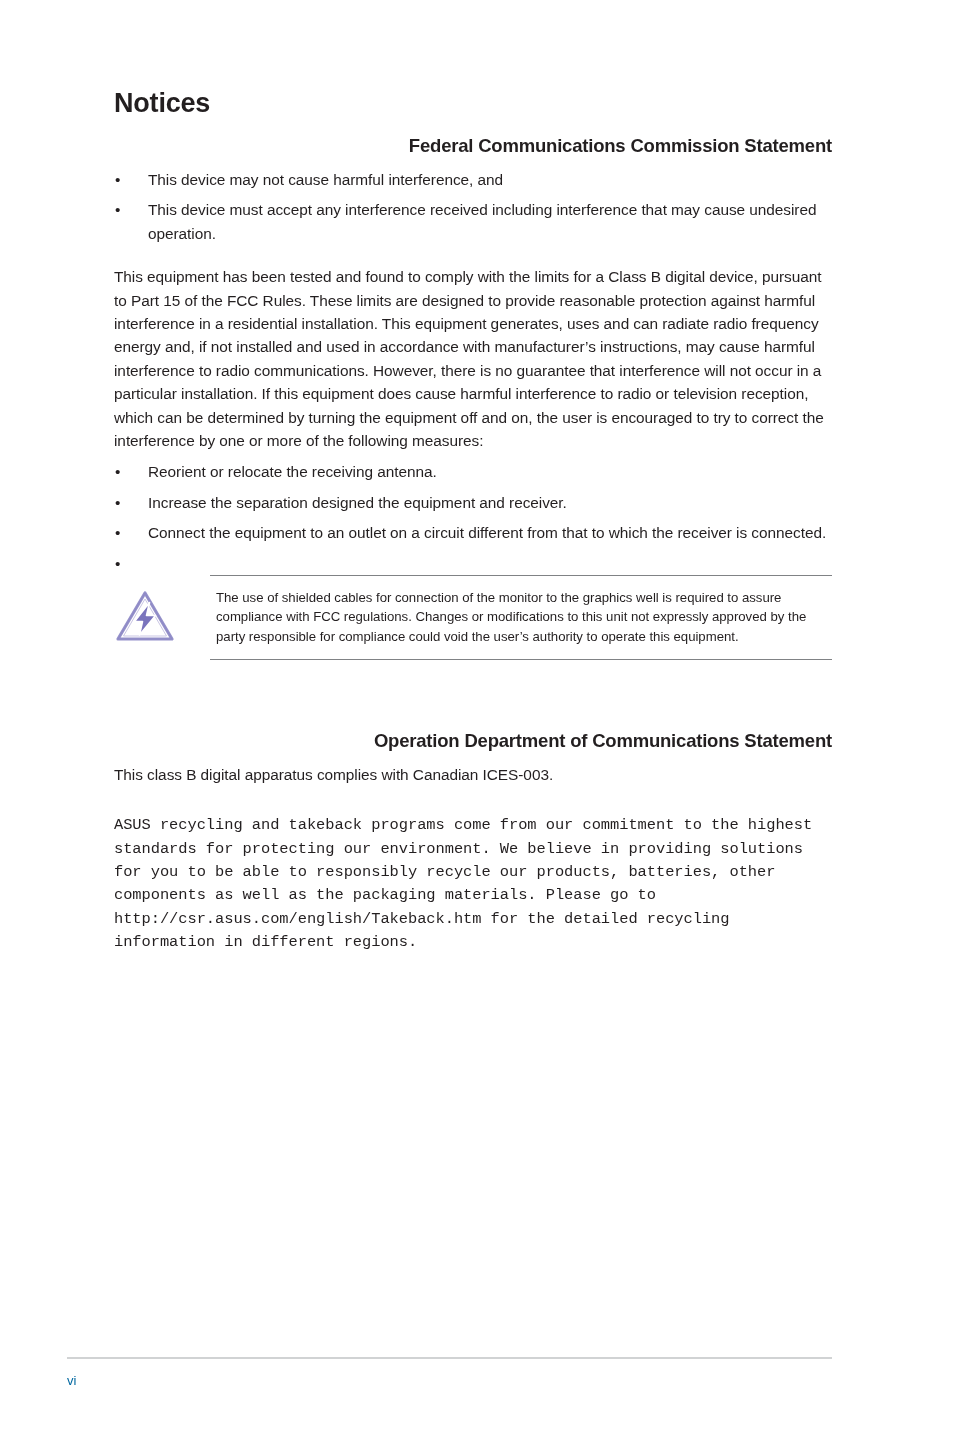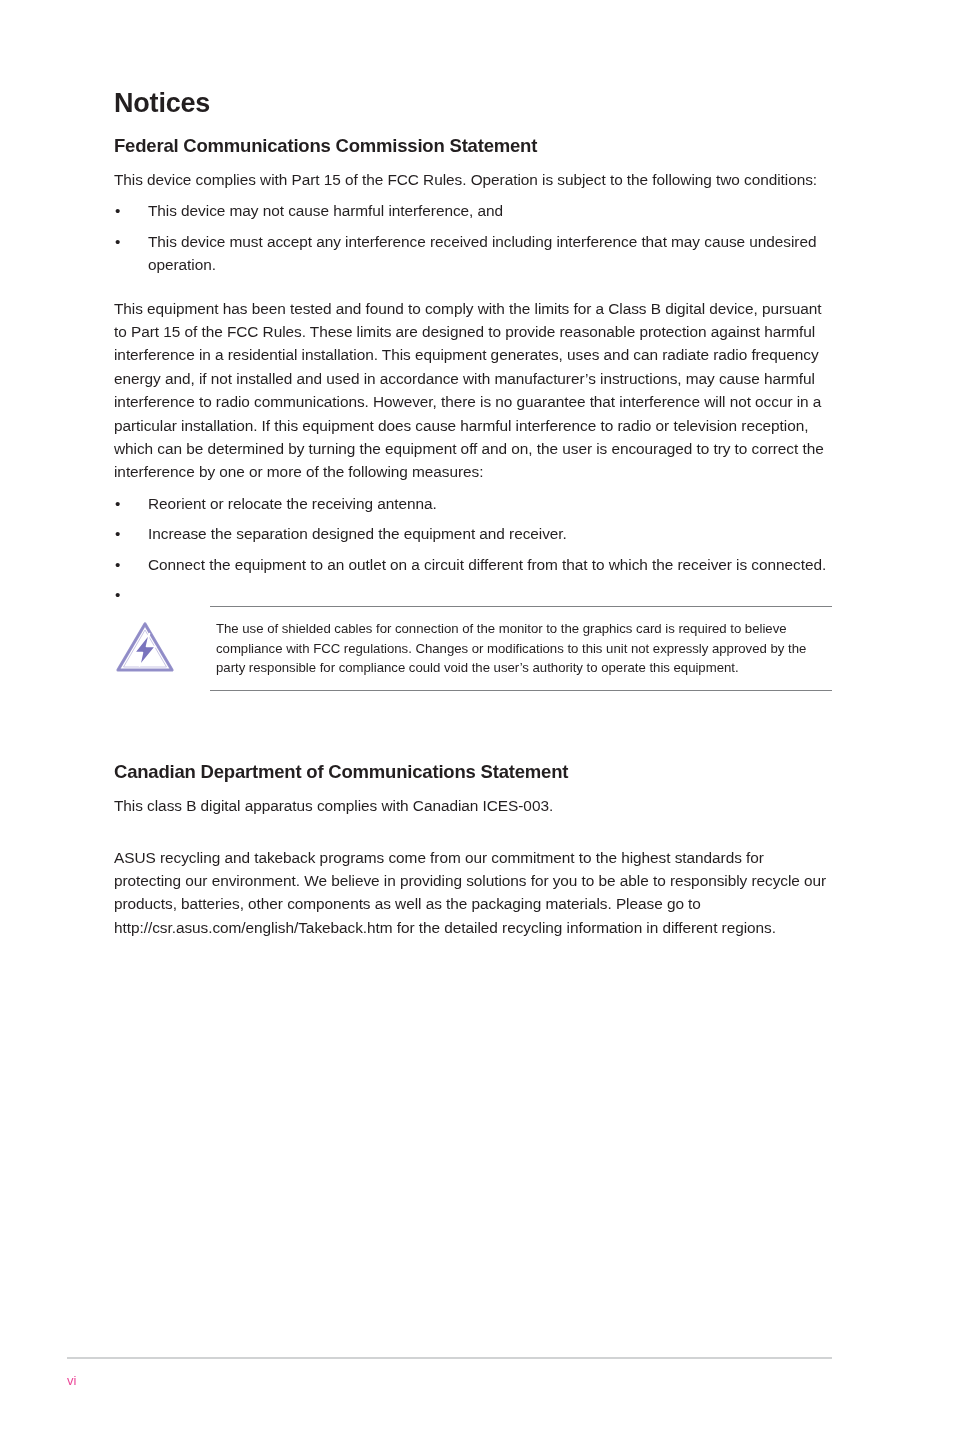--- a/index.html
+++ b/index.html
@@ -41,32 +41,33 @@
     color: #231f20;
   }
 
   .h2 {
     font-size: 18.5px;
     font-weight: bold;
     letter-spacing: -0.2px;
     line-height: 24px;
     margin: 0 0 10px 0;
     color: #231f20;
+    text-align: right;
   }
 
   
   .p {
     font-size: 15.4px;
     line-height: 23.4px;
     margin: 0 0 12px 0;
     color: #231f20;
     letter-spacing: -0.05px;
   }
   .p.tight { margin-bottom: 8px; }
-  .p.last { margin-bottom: 8px; }
+  .p.last { margin-bottom: 8px; font-family: Liberation Mono, monospace; }
 
   
   .bullets {
     margin: 0 0 12px 0;
     padding: 0;
     list-style: none;
   }
   .bullets li {
     position: relative;
     padding-left: 34px;
@@ -131,37 +132,36 @@
     width: 765px;
     height: 2.2px;
     background: #d1d3d4;
   }
   .footer-page {
     position: absolute;
     left: 67px;
     top: 1372px;
     font-size: 13px;
     line-height: 18px;
-    color: #ec4899;
+    color: #0369a1;
     text-align: center;
   }
 </style>
 </head>
 <body>
 
 <div class="page">
 
   <div class="content">
 
     <h1 class="title-notices">Notices</h1>
 
     <div>
       <h2 class="h2">Federal Communications Commission Statement</h2>
 
-      <p class="p tight">This device complies with Part 15 of the FCC Rules. Operation is subject to the following two conditions:</p>
 
       <ul class="bullets">
         <li>
           <span class="bullet-dot">•</span>
           <span>This device may not cause harmful interference, and</span>
         </li>
         <li>
           <span class="bullet-dot">•</span>
           <span>This device must accept any interference received including interference that may cause undesired operation.</span>
         </li>
@@ -196,29 +196,29 @@
             <path d="M31 4 L58 50 L4 50 Z" fill="#ffffff" stroke="#a9a4d4" stroke-width="1.2" stroke-linejoin="round"></path>
 
             <path d="M31 4 L58 50 L4 50 Z" fill="none" stroke="#8b86c4" stroke-width="3.2" stroke-linejoin="round" opacity="0.9"></path>
 
             <path d="M31 10 L52.5 47 L9.5 47 Z" fill="#ffffff" stroke="#c9c5e4" stroke-width="1" stroke-linejoin="round"></path>
 
             <path d="M35.5 13.5 L20.5 32.5 L28.5 32.5 L25.5 46 L41.5 26.5 L32.5 26.5 L35.5 13.5 Z" fill="#7a74bd" stroke="#ffffff" stroke-width="1.6" stroke-linejoin="round"></path>
           </svg>
         </div>
         <div class="note-body">
-          <p class="note-text">The use of shielded cables for connection of the monitor to the graphics card is required to believe compliance with FCC regulations. Changes or modifications to this unit not expressly approved by the party responsible for compliance could void the user’s authority to operate this equipment.</p>
+          <p class="note-text">The use of shielded cables for connection of the monitor to the graphics well is required to assure compliance with FCC regulations. Changes or modifications to this unit not expressly approved by the party responsible for compliance could void the user’s authority to operate this equipment.</p>
         </div>
       </div>
     </div>
 
     <div class="gap-canadian"></div>
 
     <div>
-      <h2 class="h2">Canadian Department of Communications Statement</h2>
+      <h2 class="h2">Operation Department of Communications Statement</h2>
       <p class="p">This class B digital apparatus complies with Canadian ICES-003.</p>
     </div>
 
     <div class="gap-asus"></div>
 
     <div>
       <p class="p last">ASUS recycling and takeback programs come from our commitment to the highest standards for protecting our environment. We believe in providing solutions for you to be able to responsibly recycle our products, batteries, other components as well as the packaging materials. Please go to http://csr.asus.com/english/Takeback.htm for the detailed recycling information in different regions.</p>
     </div>
 
   </div>

